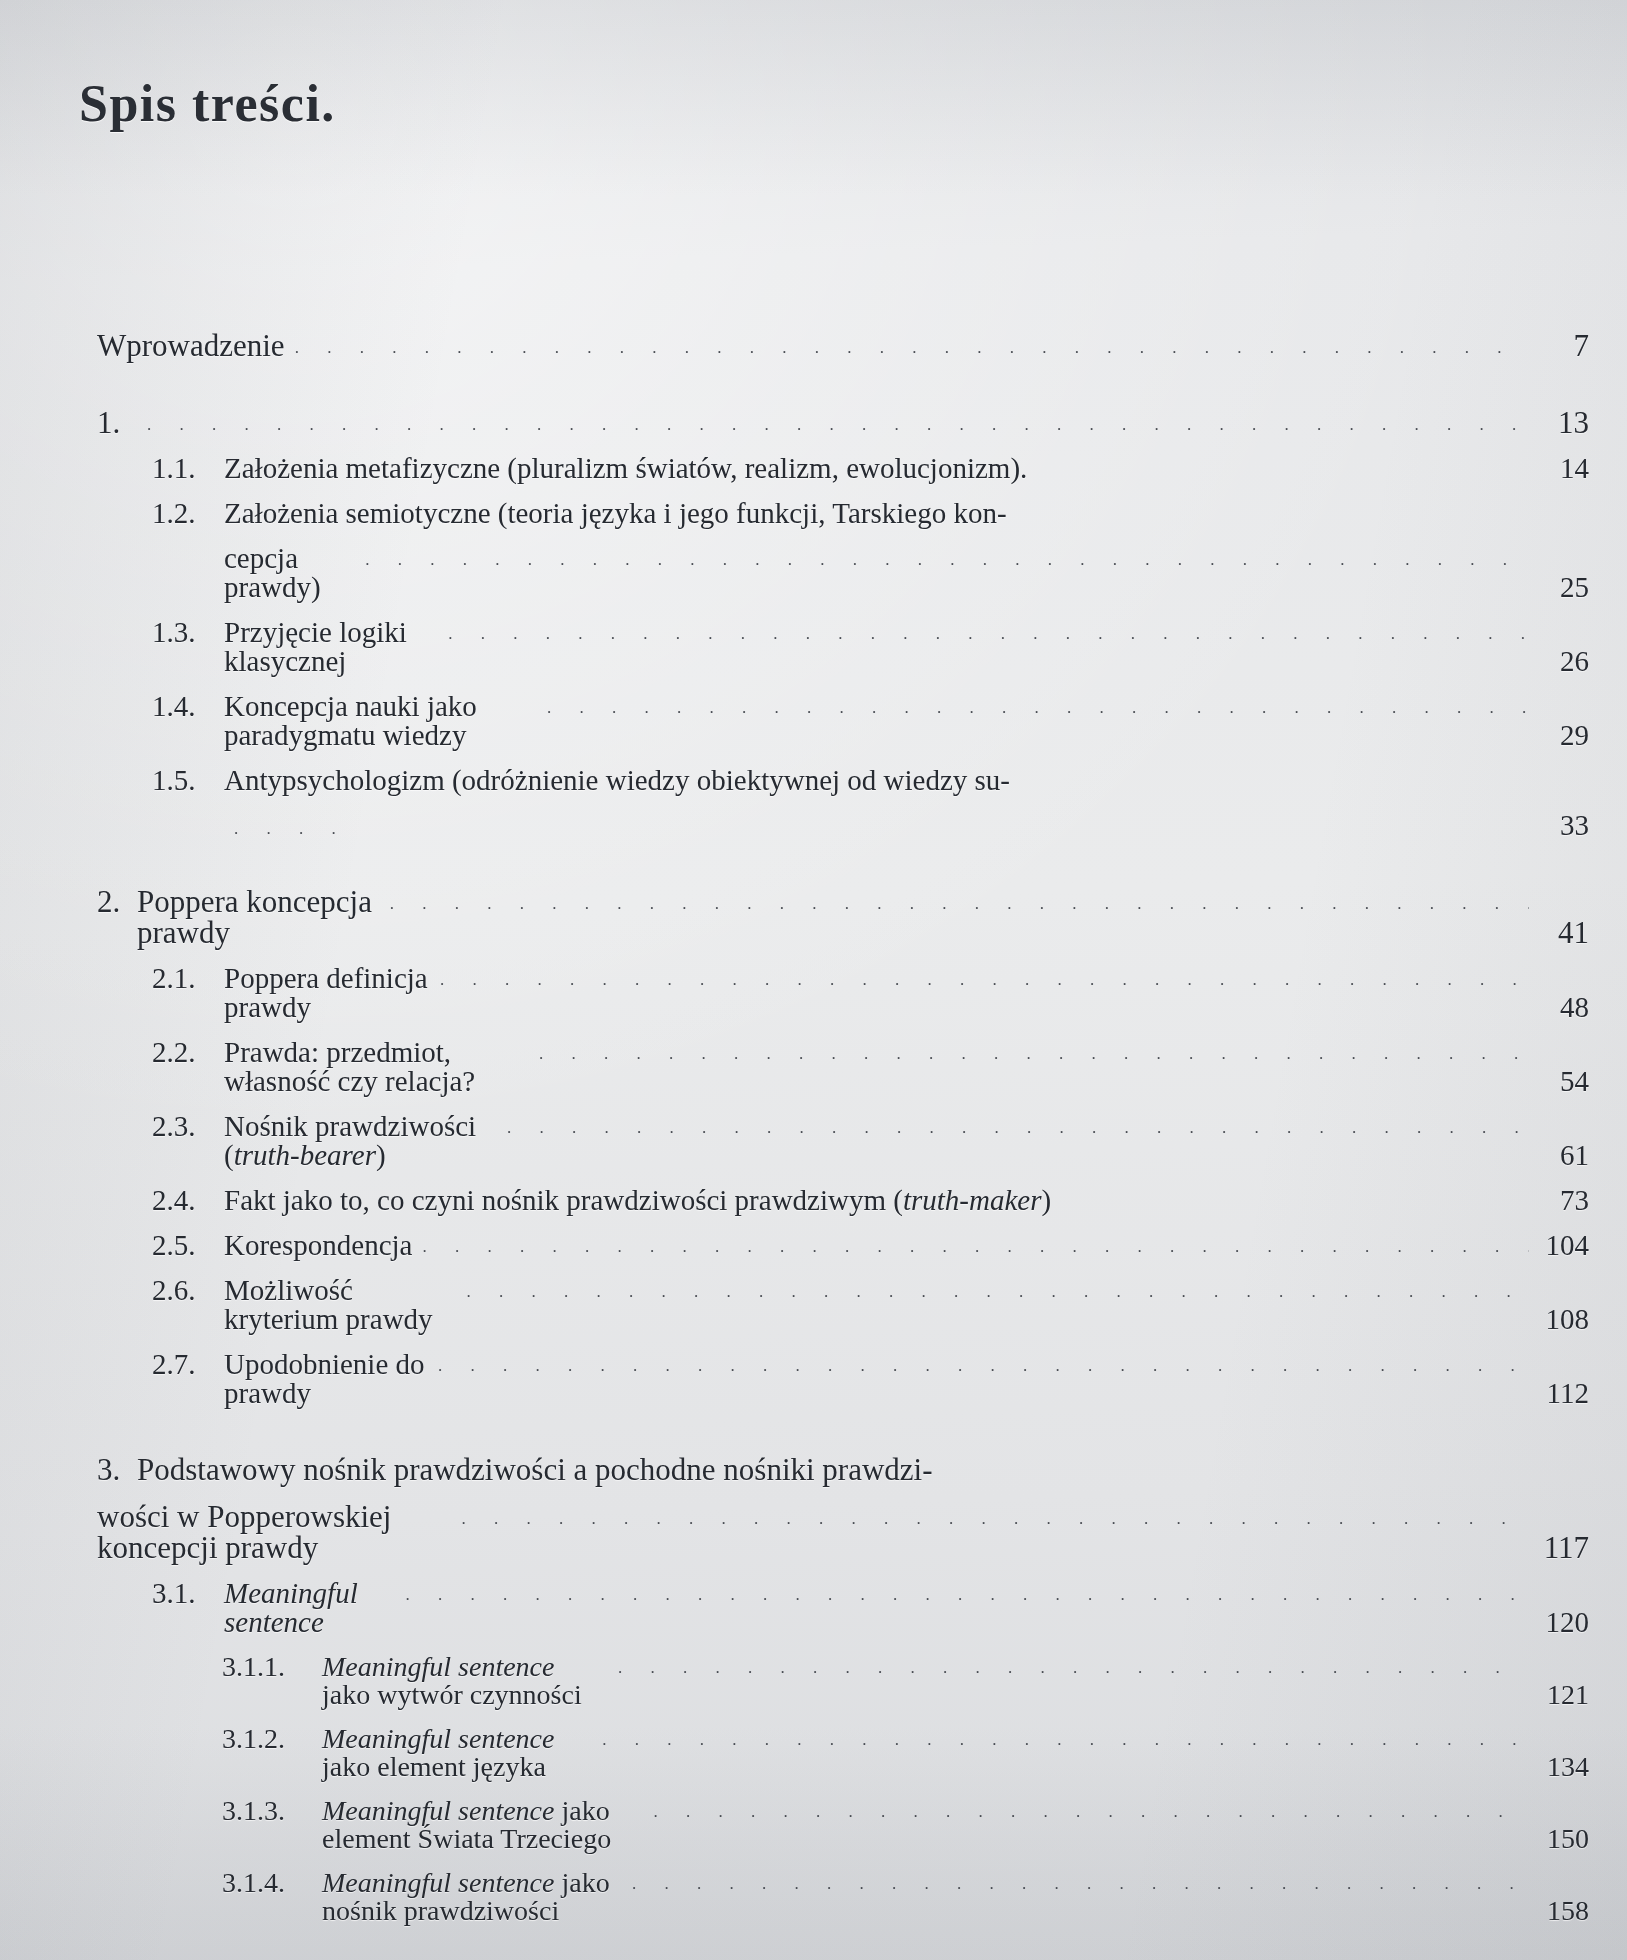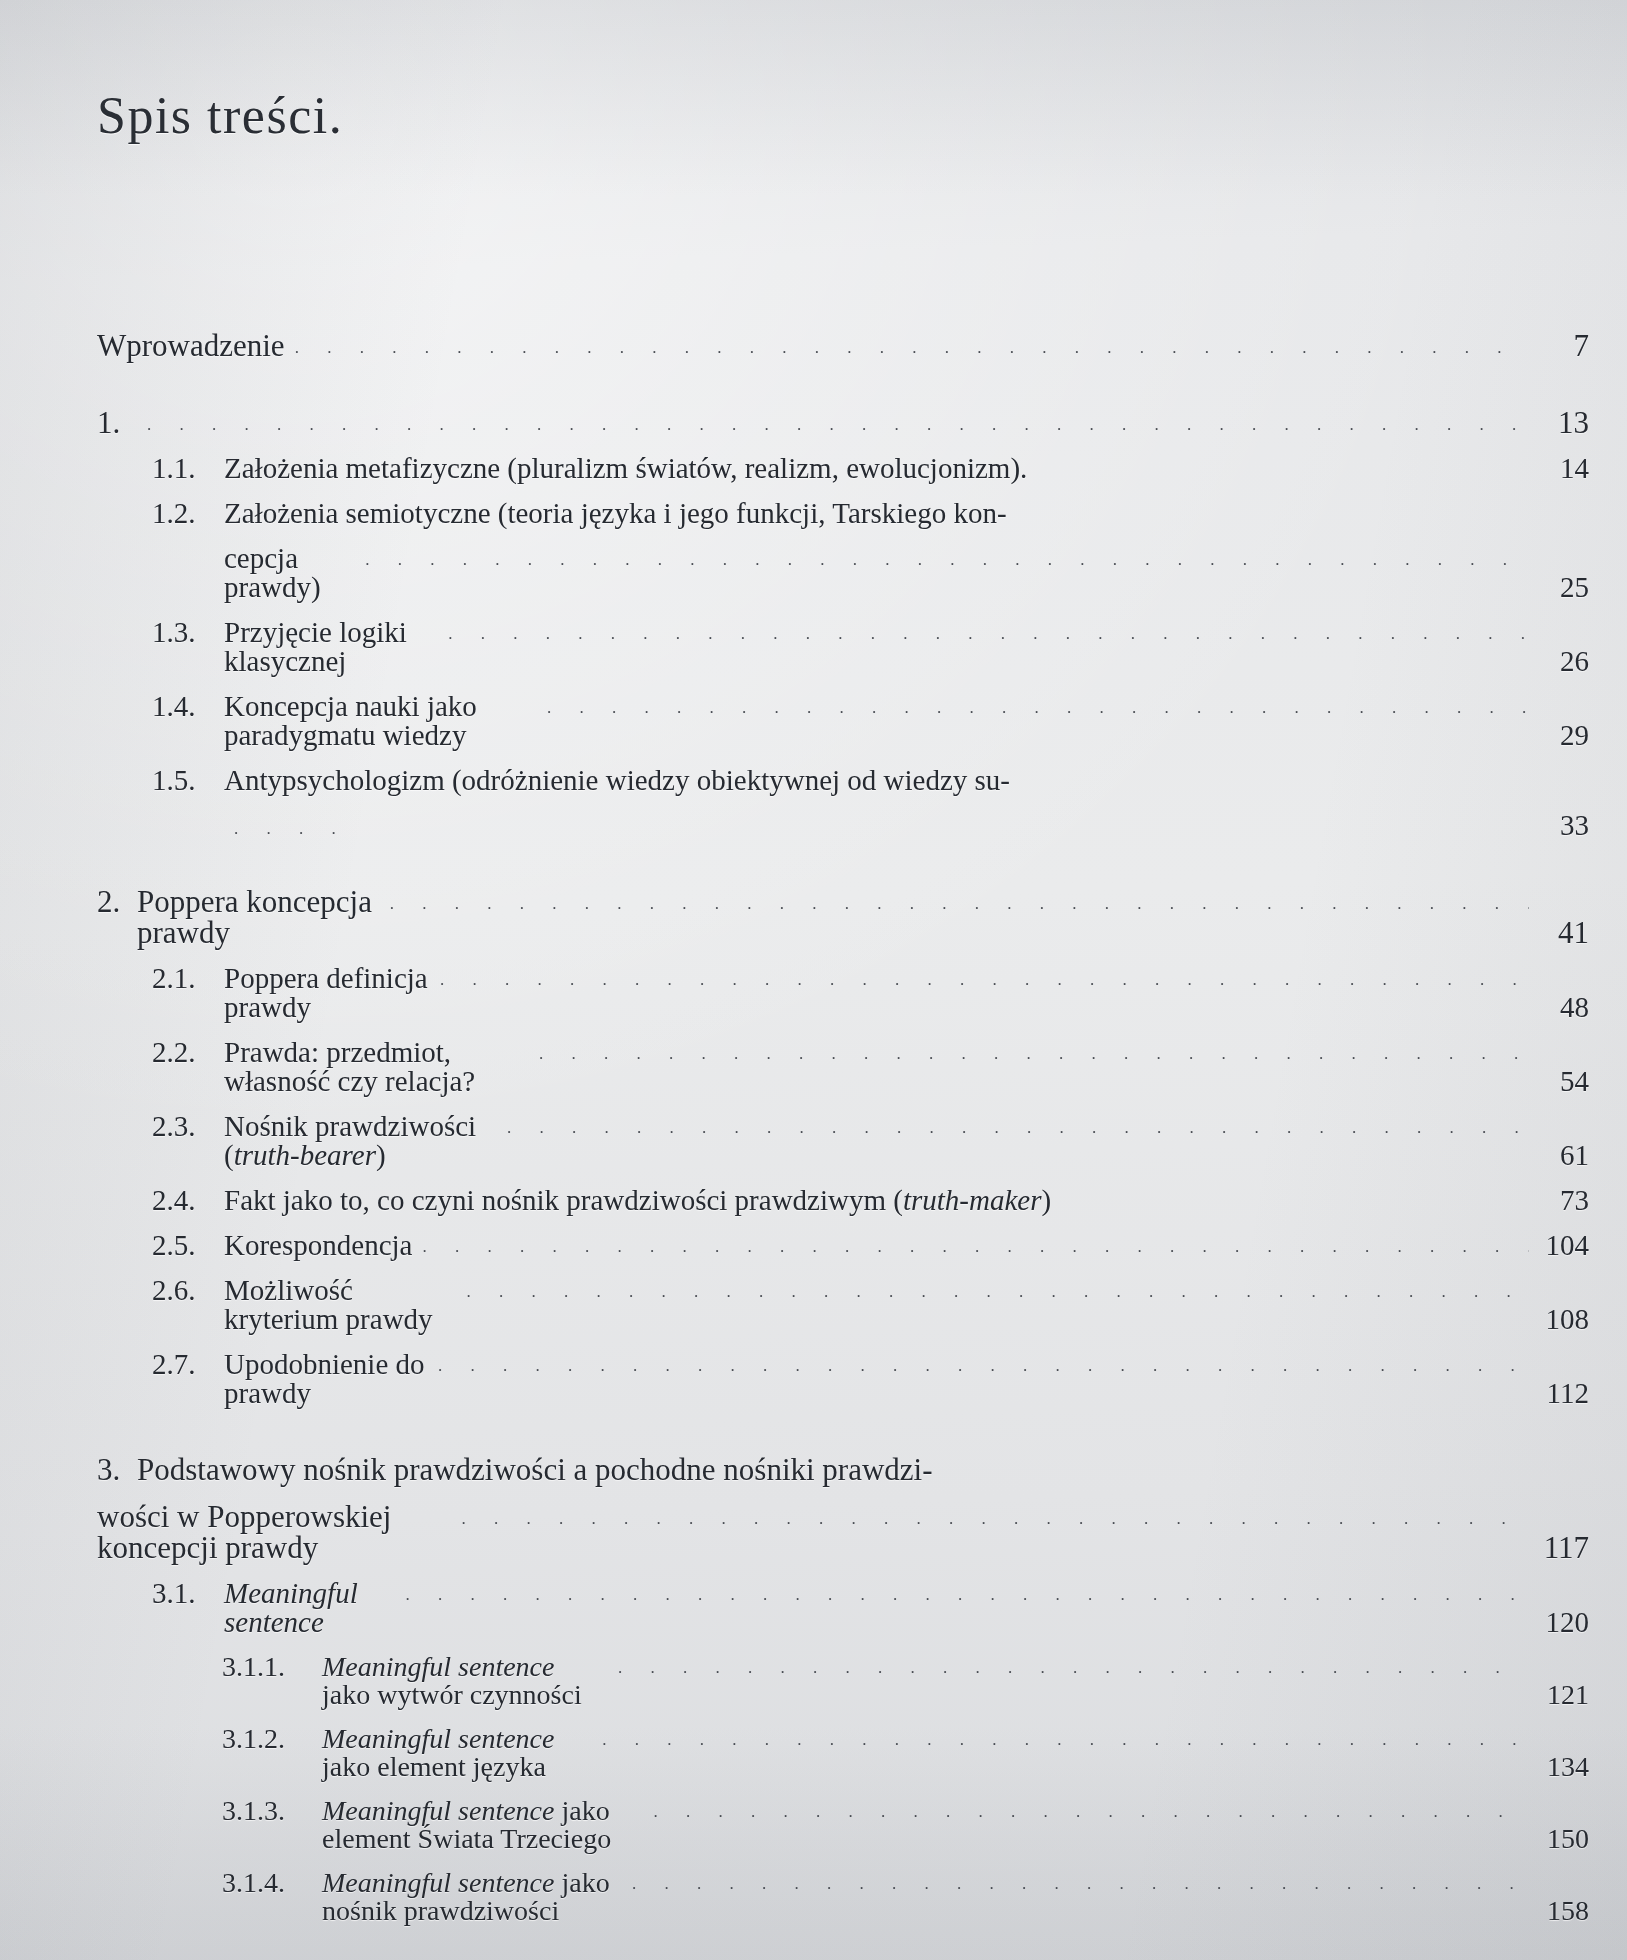--- a/index.html
+++ b/index.html
@@ -36,29 +36,28 @@
 
   .content {
     position: absolute;
     inset: 0;
     padding: 0;
   }
 
   
   .toc-title {
     position: absolute;
-    left: 97px;
+    left: 79px;
     top: 74px;
     font-size: 52px;
     letter-spacing: 1.5px;
-    font-weight: 400;
+    font-weight: 700;
     color: #2a2e35;
     text-shadow: 0 1px 1px rgba(255,255,255,0.85);
     white-space: nowrap;
-    margin-top: 12px;
   }
 
   
   .toc {
     position: absolute;
     left: 0;
     top: 330px;
     width: 1627px;
   }
 

